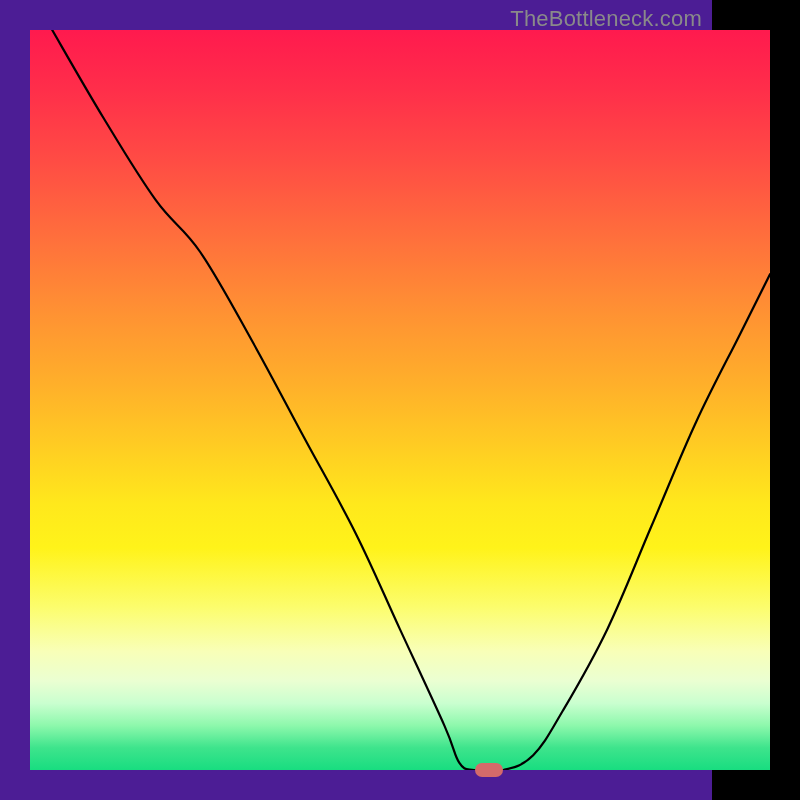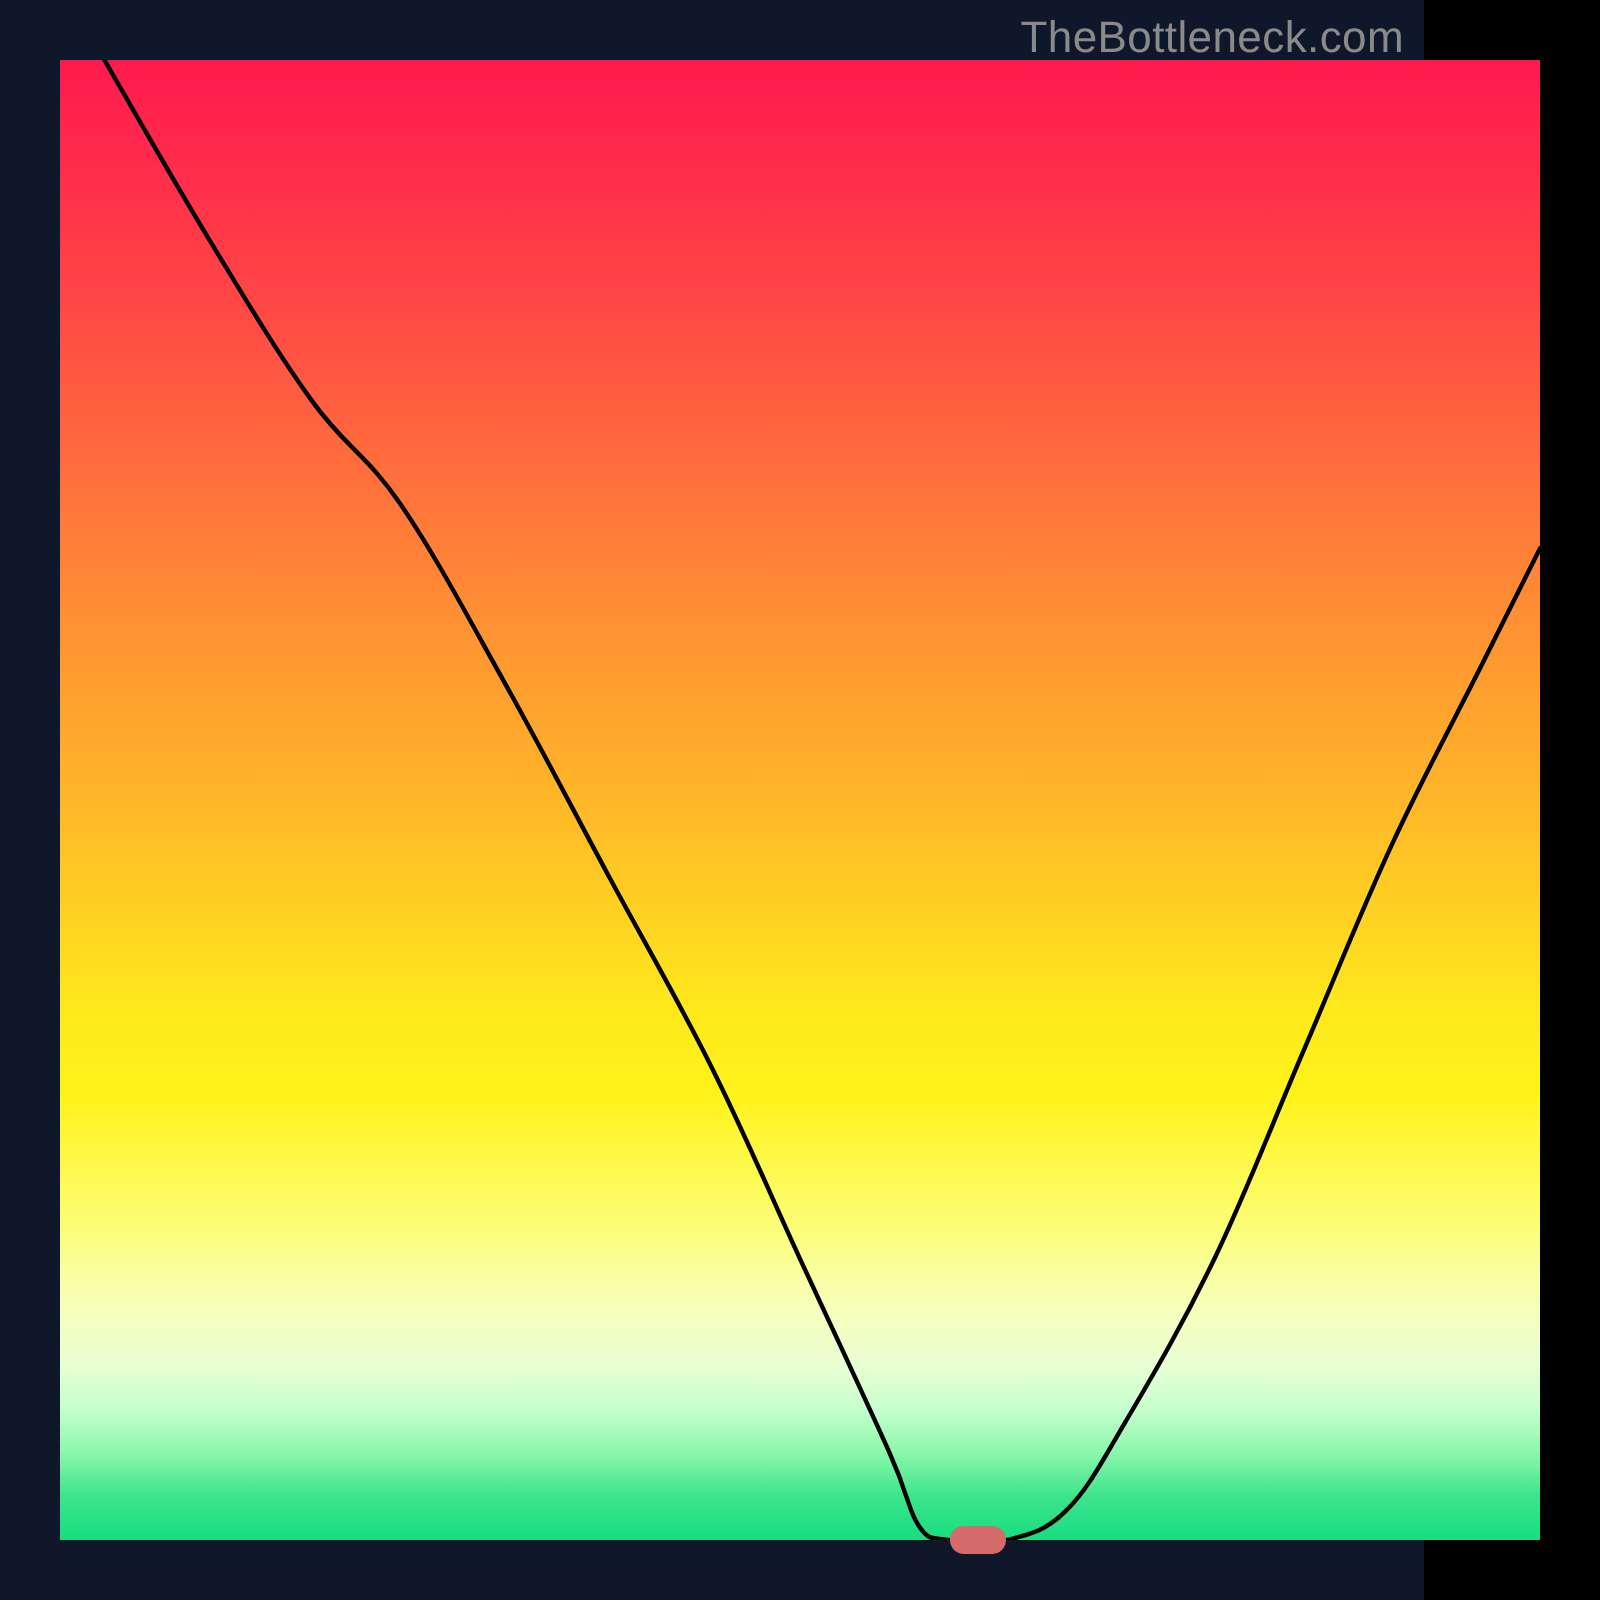--- a/index.html
+++ b/index.html
@@ -8,21 +8,21 @@
     width: 800px;
     height: 800px;
     background: #000;
     font-family: Arial, Helvetica, sans-serif;
     overflow: hidden;
   }
   .frame {
     position: relative;
     width: 712px;
     height: 800px;
-    background: #0f172a;
+    background: #4c1d95;
   }
   .plot {
     position: absolute;
     left: 30px;
     top: 30px;
     width: 740px;
     height: 740px;
     
     background: linear-gradient(to bottom,
       #ff1a4e 0%,

